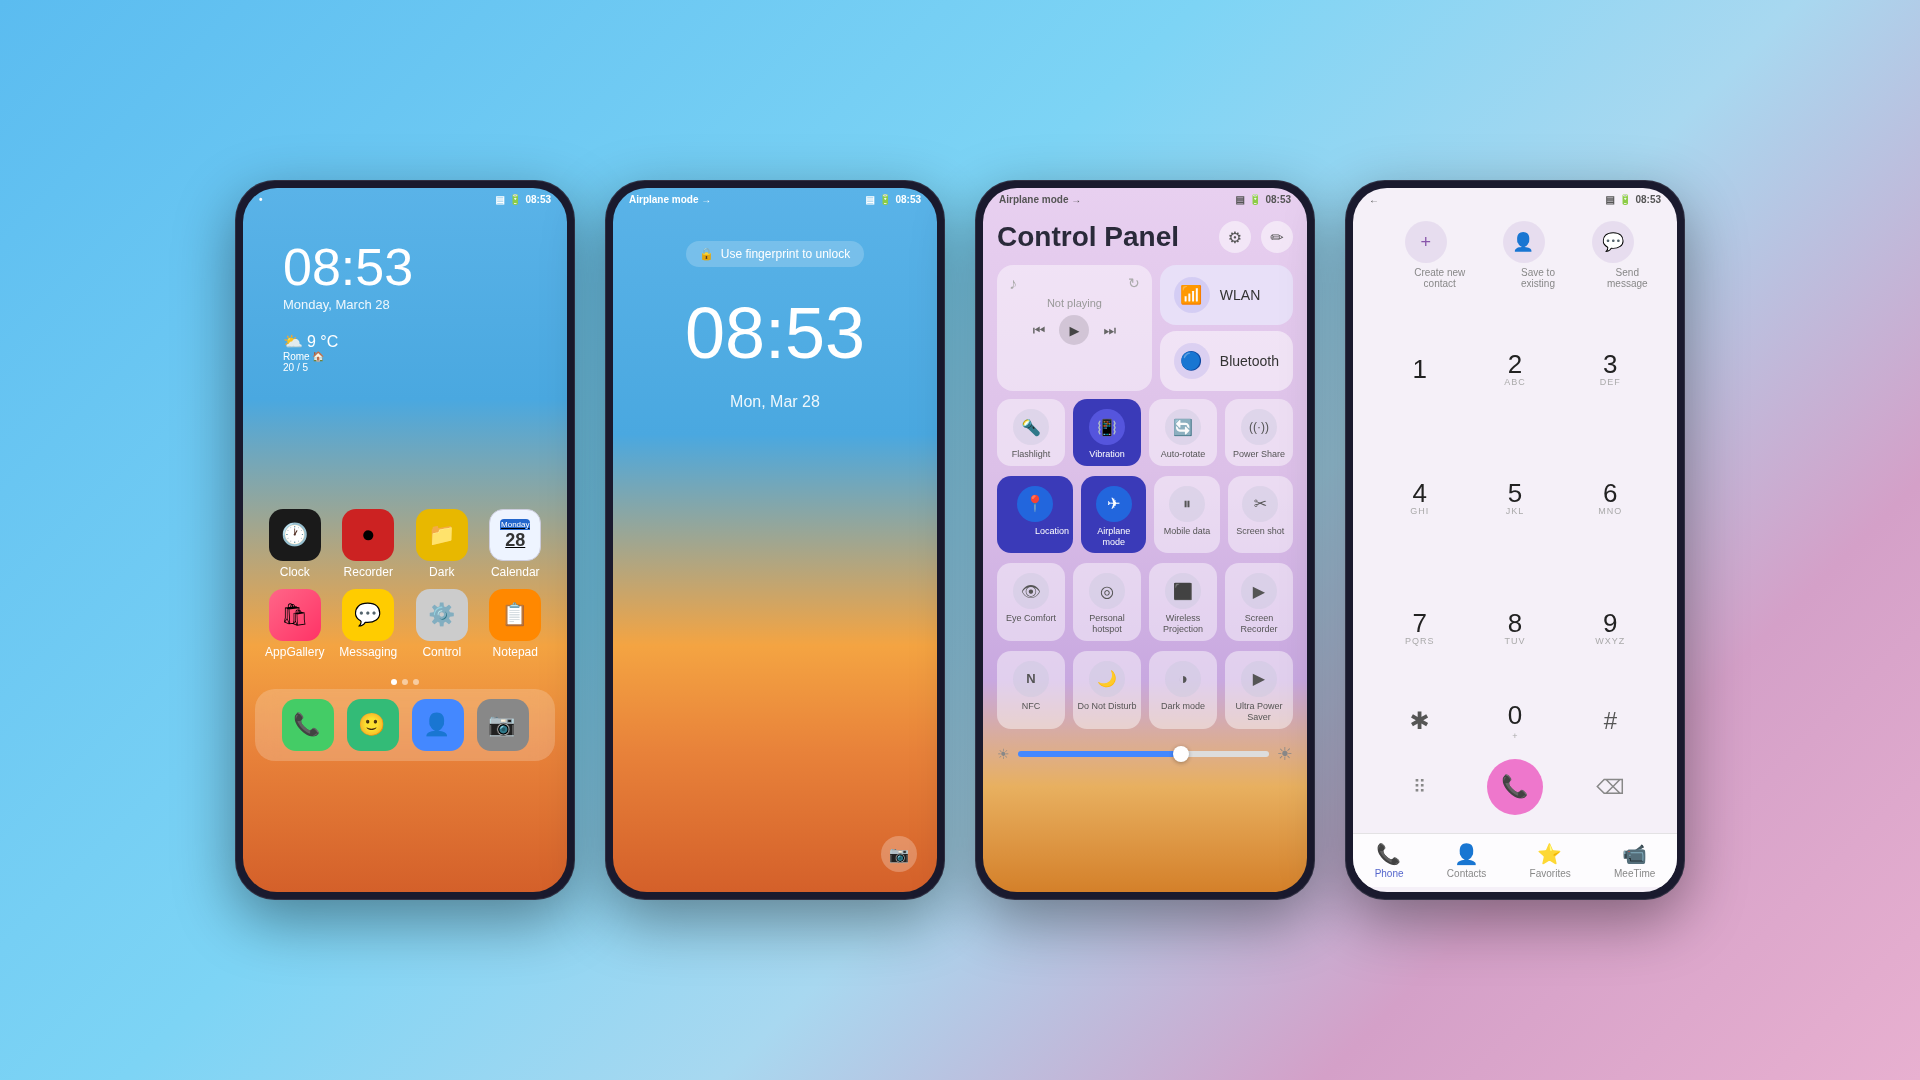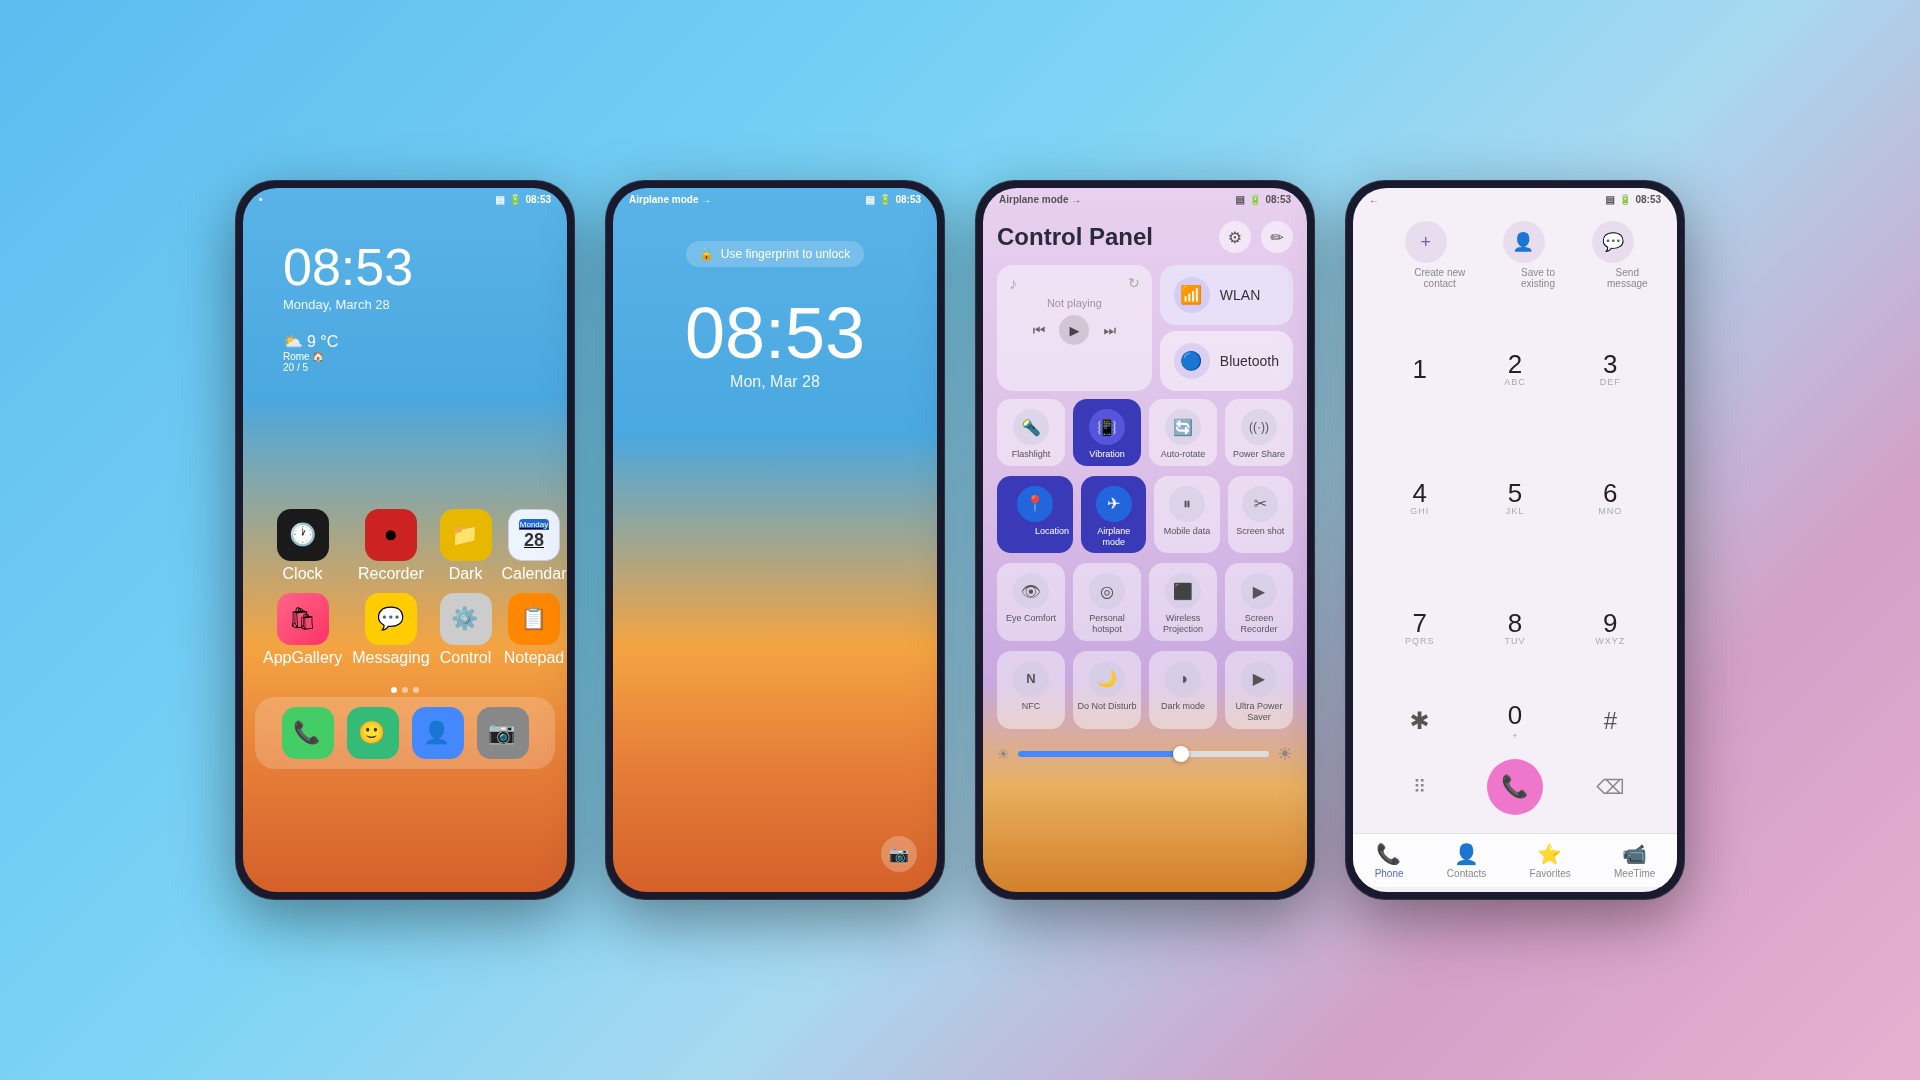--- a/index.html
+++ b/index.html
@@ -72,21 +72,21 @@
     }
     .app-icon-img {
       width: 52px;
       height: 52px;
       border-radius: 14px;
       display: flex;
       align-items: center;
       justify-content: center;
       font-size: 22px;
     }
-    .app-label { font-size: 16px; color: white; text-align: center; }
+    .app-label { font-size: 12px; color: white; text-align: center; }
 
     .dots-indicator { display: flex; gap: 5px; justify-content: center; margin: 4px 0; }
     .dot { width: 6px; height: 6px; border-radius: 50%; background: rgba(255,255,255,0.5); }
     .dot.active { background: white; }
 
     .dock {
       display: flex;
       justify-content: space-around;
       padding: 10px 20px;
       background: rgba(255,255,255,0.2);
@@ -113,21 +113,21 @@
       align-items: center;
       gap: 6px;
       background: rgba(255,255,255,0.2);
       padding: 6px 14px;
       border-radius: 20px;
       color: white;
       font-size: 12px;
       margin-bottom: 30px;
     }
     .lock-time { font-size: 72px; font-weight: 200; color: white; line-height: 1; }
-    .lock-date { font-size: 16px; color: rgba(255,255,255,0.9); margin-top: 4px; }
+    .lock-date { font-size: 16px; color: rgba(255,255,255,0.9); margin-top: 24px; }
     .camera-icon-lock {
       position: absolute;
       bottom: 20px;
       right: 20px;
       width: 36px;
       height: 36px;
       border-radius: 50%;
       background: rgba(255,255,255,0.25);
       display: flex;
       align-items: center;
@@ -144,21 +144,21 @@
 
     .control-panel {
       padding: 10px 14px;
     }
     .cp-header {
       display: flex;
       justify-content: space-between;
       align-items: center;
       margin-bottom: 12px;
     }
-    .cp-title { font-size: 24px; font-weight: 600; color: #2a2a3a; }
+    .cp-title { font-size: 28px; font-weight: 600; color: #2a2a3a; }
     .cp-icons { display: flex; gap: 10px; }
     .cp-icon-btn {
       width: 32px; height: 32px;
       border-radius: 50%;
       background: rgba(255,255,255,0.5);
       display: flex; align-items: center; justify-content: center;
       font-size: 16px; color: #555; cursor: pointer;
     }
     .cp-tile-large {
       background: rgba(255,255,255,0.5);

